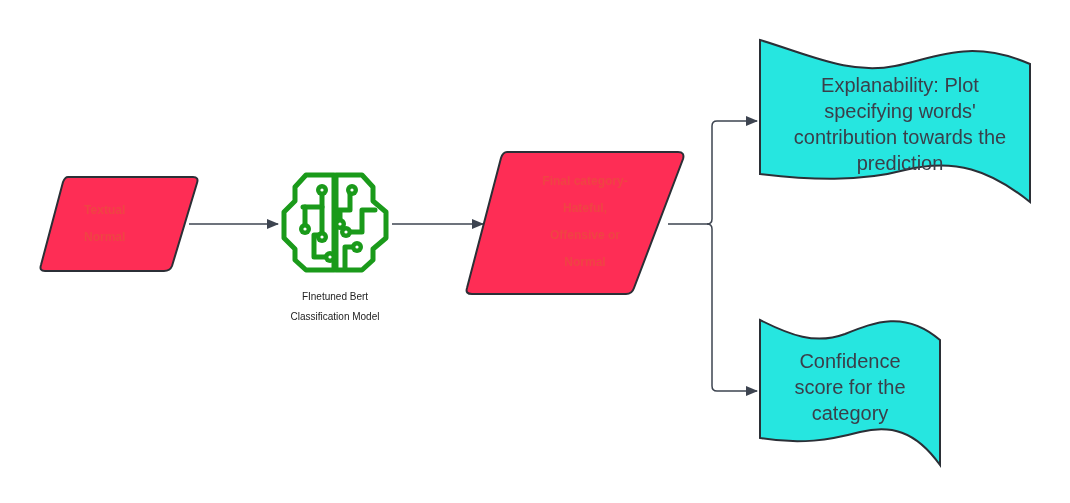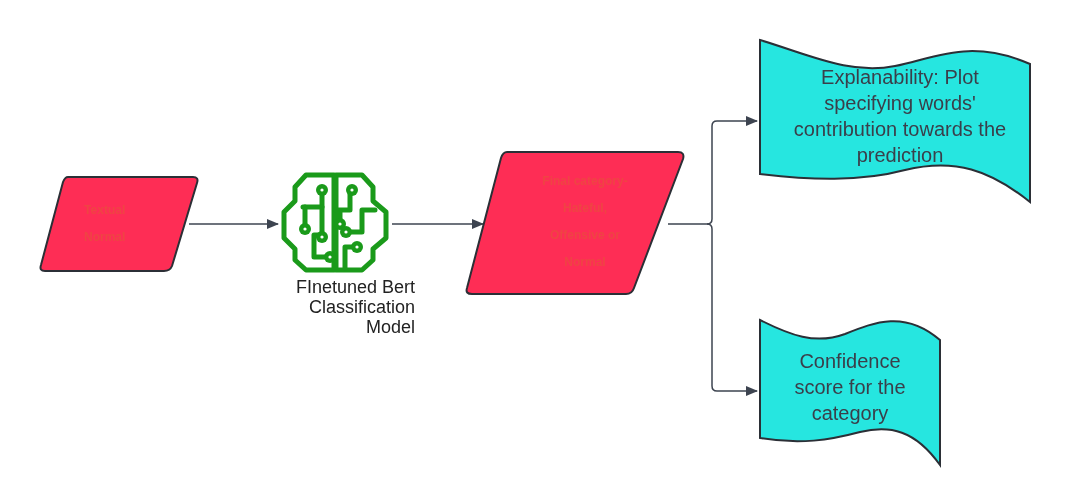--- a/index.html
+++ b/index.html
@@ -35,23 +35,22 @@
       font-size: 12px;
       line-height: 27px;
     }
     .doc-text {
       color: #3a3f4a;
       font-size: 20px;
       line-height: 26px;
     }
     .caption {
       color: #222222;
-      font-size: 18px;
+      font-size: 10px;
       line-height: 20px;
-      text-align: right;
     }
   </style>
 </head>
 <body>
 
 <svg id="canvas" viewBox="0 0 1070 503" xmlns="http://www.w3.org/2000/svg">
   <defs>
     <marker id="arrowhead" markerWidth="12" markerHeight="10" refX="11" refY="5" orient="auto" markerUnits="userSpaceOnUse">
       <path d="M0,0 L12,5 L0,10 Z" fill="#3d4450"></path>
     </marker>
@@ -115,20 +114,20 @@
 Normal</div>
 
 <div class="node-text caption" style="left:255px; top:285px; width:160px; height:44px;">FInetuned Bert
 Classification Model</div>
 
 <div class="node-text bold-white" style="left:490px; top:166px; width:190px; height:112px;">Final category-
 Hateful,
 Offensive or
 Normal</div>
 
-<div class="node-text doc-text" style="left:775px; top:61px; width:250px; height:110px;">Explanability: Plot
+<div class="node-text doc-text" style="left:775px; top:69px; width:250px; height:110px;">Explanability: Plot
 specifying words'
 contribution towards the
 prediction</div>
 
 <div class="node-text doc-text" style="left:770px; top:344px; width:160px; height:86px;">Confidence
 score for the
 category</div>
 
 </body></html>

